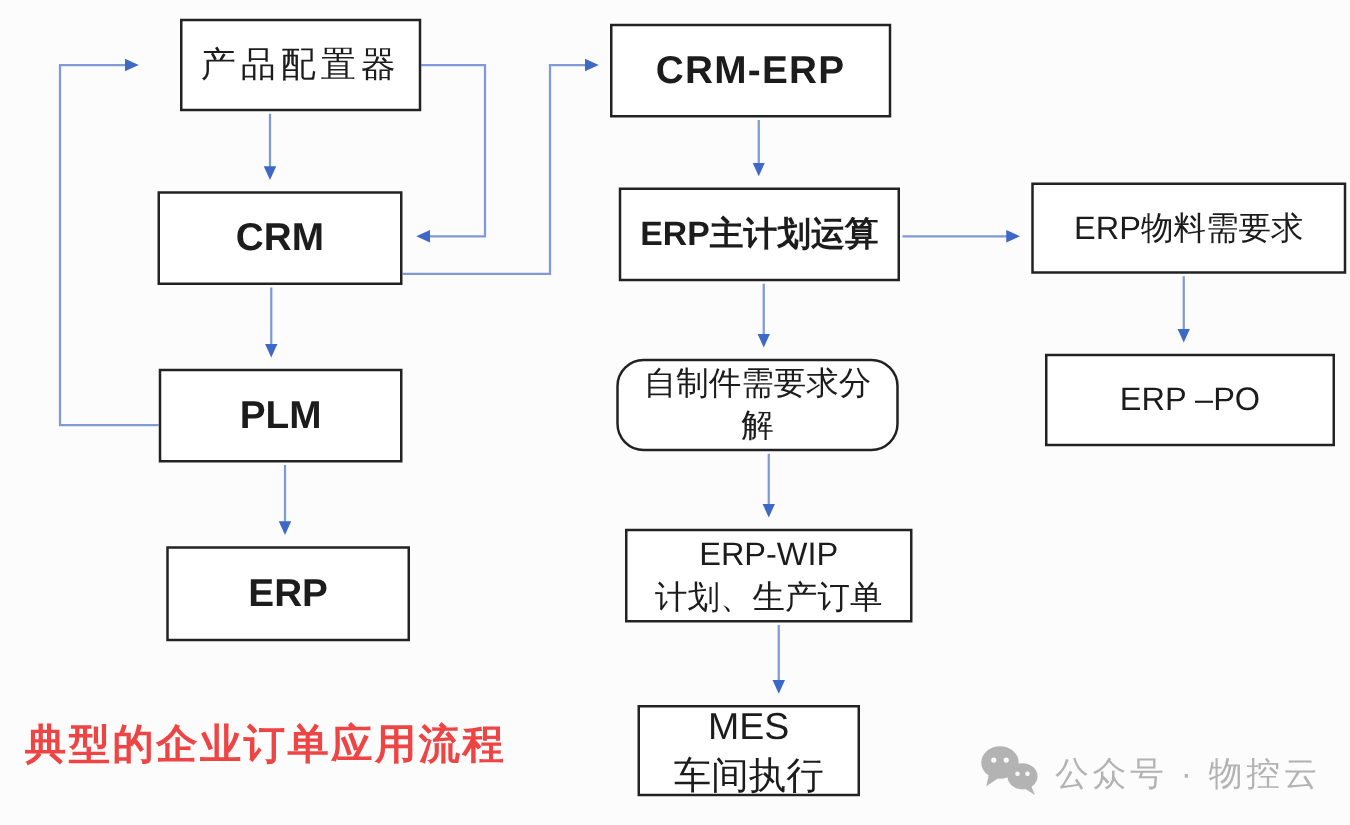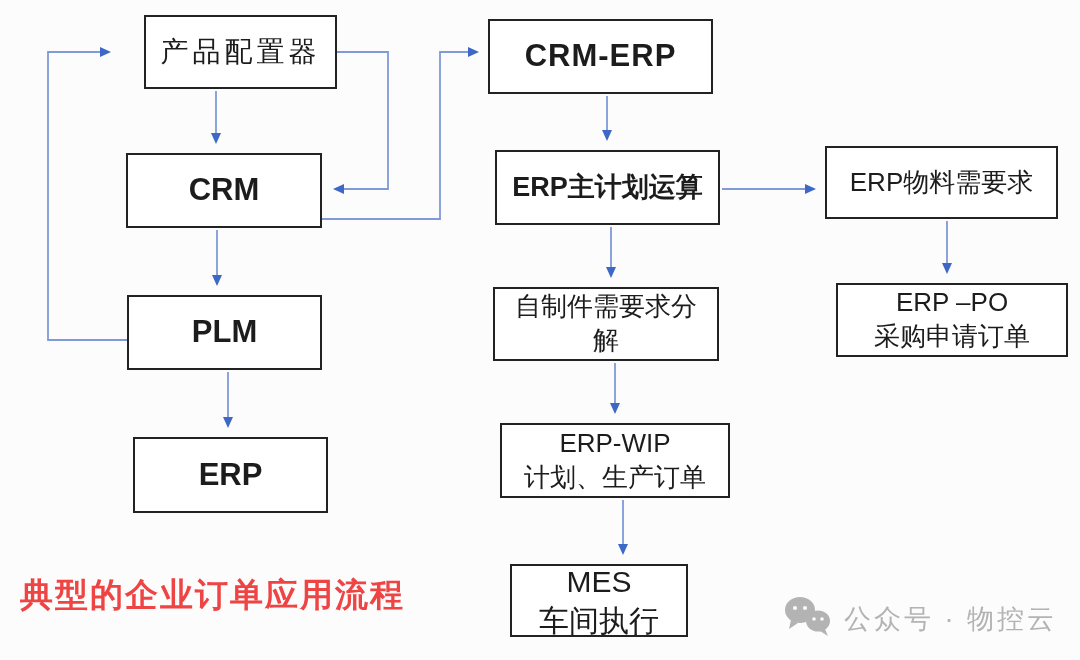--- a/index.html
+++ b/index.html
@@ -41,24 +41,24 @@
   }
   .node .line { display: block; white-space: nowrap; }
 
   
   #node-product-configurator { left: 120px; top: 15px;  width: 193px; height: 74px; font-size: 28px; letter-spacing: 4px; font-weight: 500; margin-left: 24px; }
   #node-crm                  { left: 126px; top: 153px; width: 196px; height: 75px; font-size: 31px; font-weight: 700; }
   #node-plm                  { left: 127px; top: 295px; width: 195px; height: 75px; font-size: 31px; font-weight: 700; }
   #node-erp                  { left: 133px; top: 437px; width: 195px; height: 76px; font-size: 31px; font-weight: 700; }
   #node-crm-erp              { left: 488px; top: 19px;  width: 225px; height: 75px; font-size: 31px; font-weight: 700; letter-spacing: 1px; }
   #node-erp-mps              { left: 495px; top: 150px; width: 225px; height: 75px; font-size: 27px; font-weight: 700; }
-  #node-self-made-demand     { left: 493px; top: 287px; width: 226px; height: 74px; font-size: 26px; font-weight: 400; }
+  #node-self-made-demand     { left: 493px; top: 287px; width: 226px; height: 74px; font-size: 26px; font-weight: 400; border-radius: 22px; }
   #node-erp-wip              { left: 500px; top: 423px; width: 230px; height: 75px; font-size: 26px; font-weight: 400; }
   #node-mes                  { left: 510px; top: 564px; width: 178px; height: 73px; font-size: 30px; font-weight: 400; }
-  #node-erp-material         { left: 825px; top: 146px; width: 233px; height: 73px; font-size: 26px; font-weight: 400; }
+  #node-erp-material         { left: 825px; top: 146px; width: 252px; height: 73px; font-size: 26px; font-weight: 400; }
   #node-erp-po               { left: 836px; top: 283px; width: 232px; height: 74px; font-size: 26px; font-weight: 400; }
 
   #diagram-title {
     position: absolute;
     left: 20px;
     top: 573px;
     font-size: 33px;
     font-weight: 700;
     color: #ef4444;
     letter-spacing: 2px;
@@ -134,21 +134,20 @@
   <div class="node" id="node-mes">
     <span class="line">MES</span>
     <span class="line">车间执行</span>
   </div>
 
   <div class="node" id="node-erp-material">
     <span class="line">ERP物料需要求</span>
   </div>
   <div class="node" id="node-erp-po">
     <span class="line">ERP –PO</span>
-    <span class="line">采购申请订单</span>
   </div>
 
   <div id="diagram-title">典型的企业订单应用流程</div>
 
   <div id="watermark">
     <span style="display:inline-block; line-height:0;">
       <svg width="52" height="42" viewBox="0 0 52 42">
         <g fill="#b3b3b3">
           <ellipse cx="18" cy="15" rx="15" ry="13"></ellipse>
           <path d="M9 25 L7 34 L16 28 z"></path>

